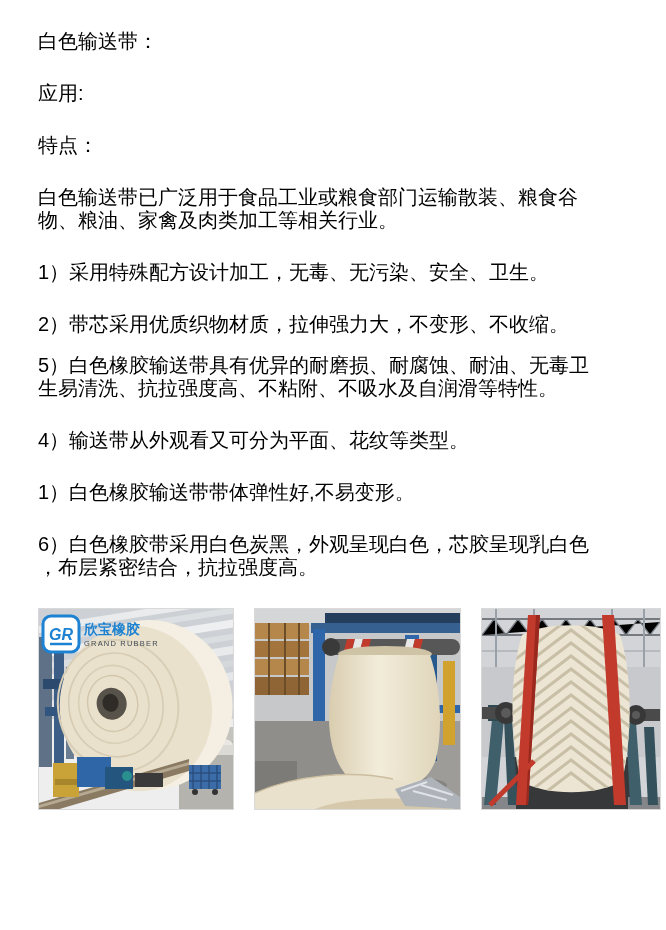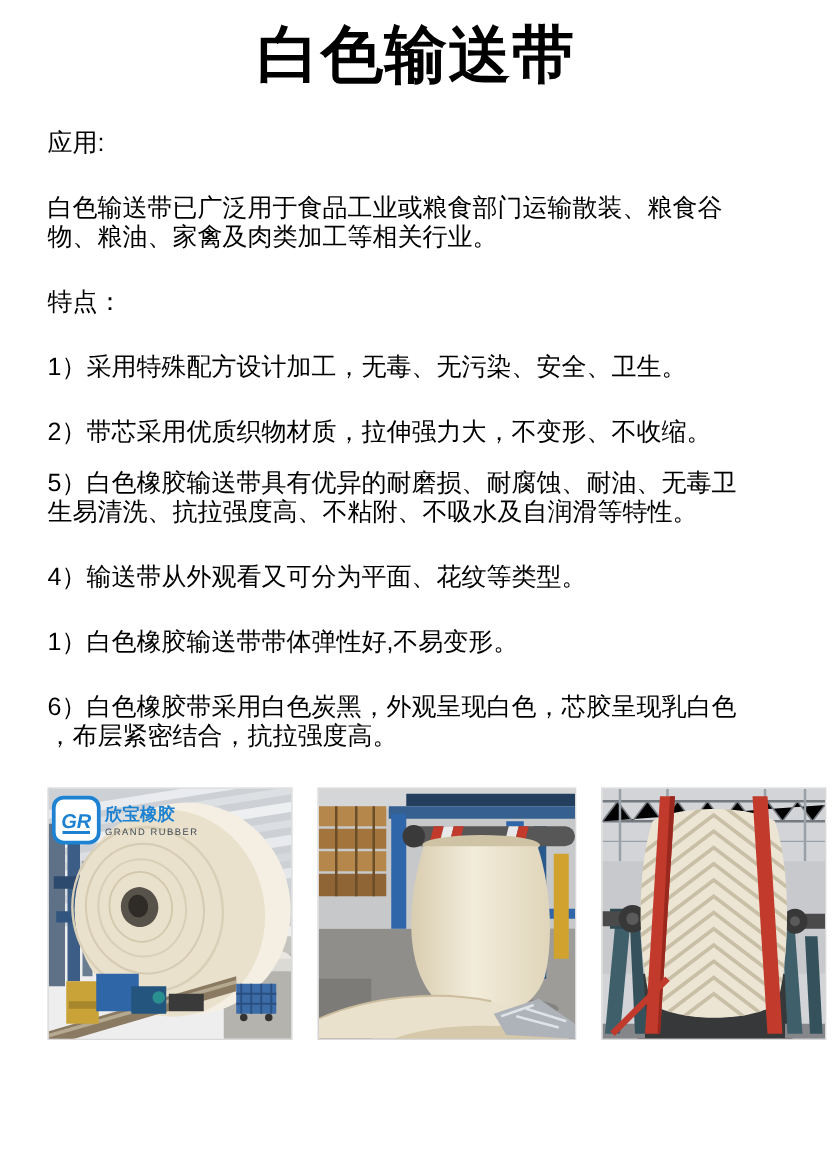--- a/index.html
+++ b/index.html
@@ -25,27 +25,27 @@
     margin:0;padding:0;border:1px solid #d9d9d9;background:#eee;
     line-height:0;box-sizing:border-box;
   }
   .gallery svg{display:block;}
 </style>
 </head>
 <body>
 
 <div class="page">
 
-  <h1 class="page-title">白色输送带</h1>
 
   <div class="body-text">
+    <p>白色输送带：</p>
     <p>应用:</p>
+    <p>特点：</p>
     <p>白色输送带已广泛用于食品工业或粮食部门运输散装、粮食谷
 物、粮油、家禽及肉类加工等相关行业。</p>
-    <p>特点：</p>
     <p>1）采用特殊配方设计加工，无毒、无污染、安全、卫生。</p>
     <p class="tight">2）带芯采用优质织物材质，拉伸强力大，不变形、不收缩。</p>
     <p>5）白色橡胶输送带具有优异的耐磨损、耐腐蚀、耐油、无毒卫
 生易清洗、抗拉强度高、不粘附、不吸水及自润滑等特性。</p>
     <p>4）输送带从外观看又可分为平面、花纹等类型。</p>
     <p>1）白色橡胶输送带带体弹性好,不易变形。</p>
     <p>6）白色橡胶带采用白色炭黑，外观呈现白色，芯胶呈现乳白色
 ，布层紧密结合，抗拉强度高。</p>
   </div>
 

